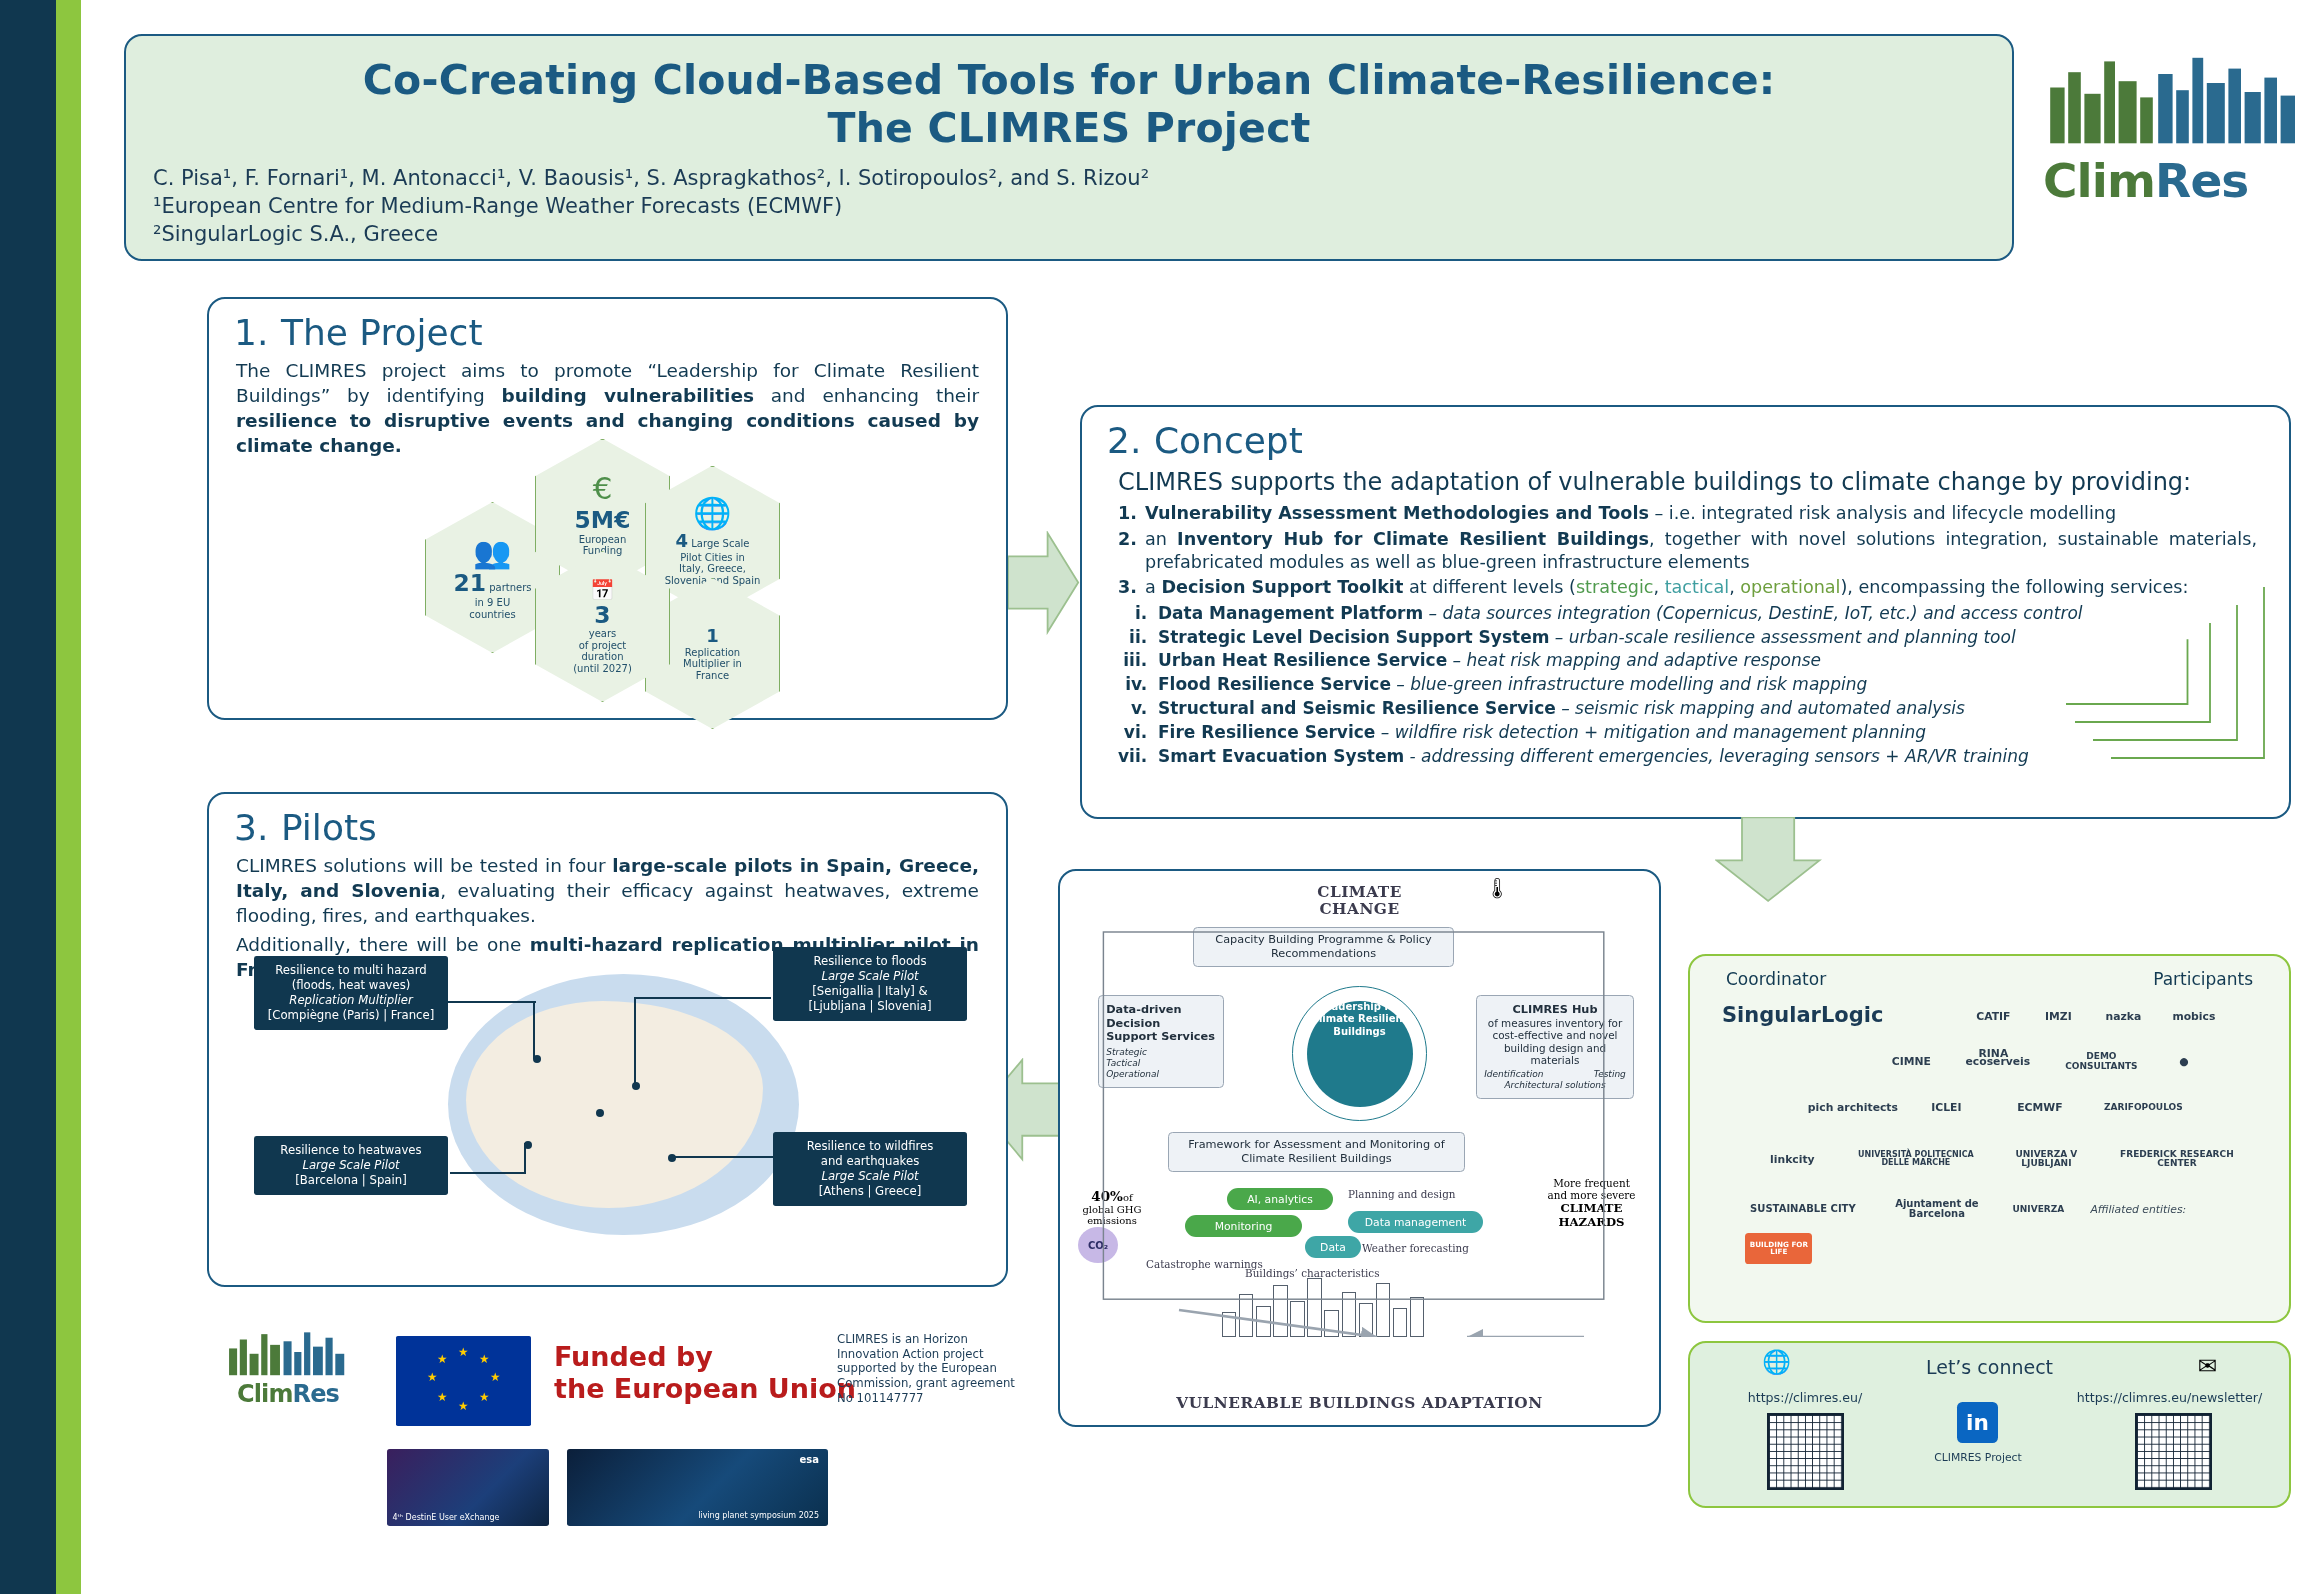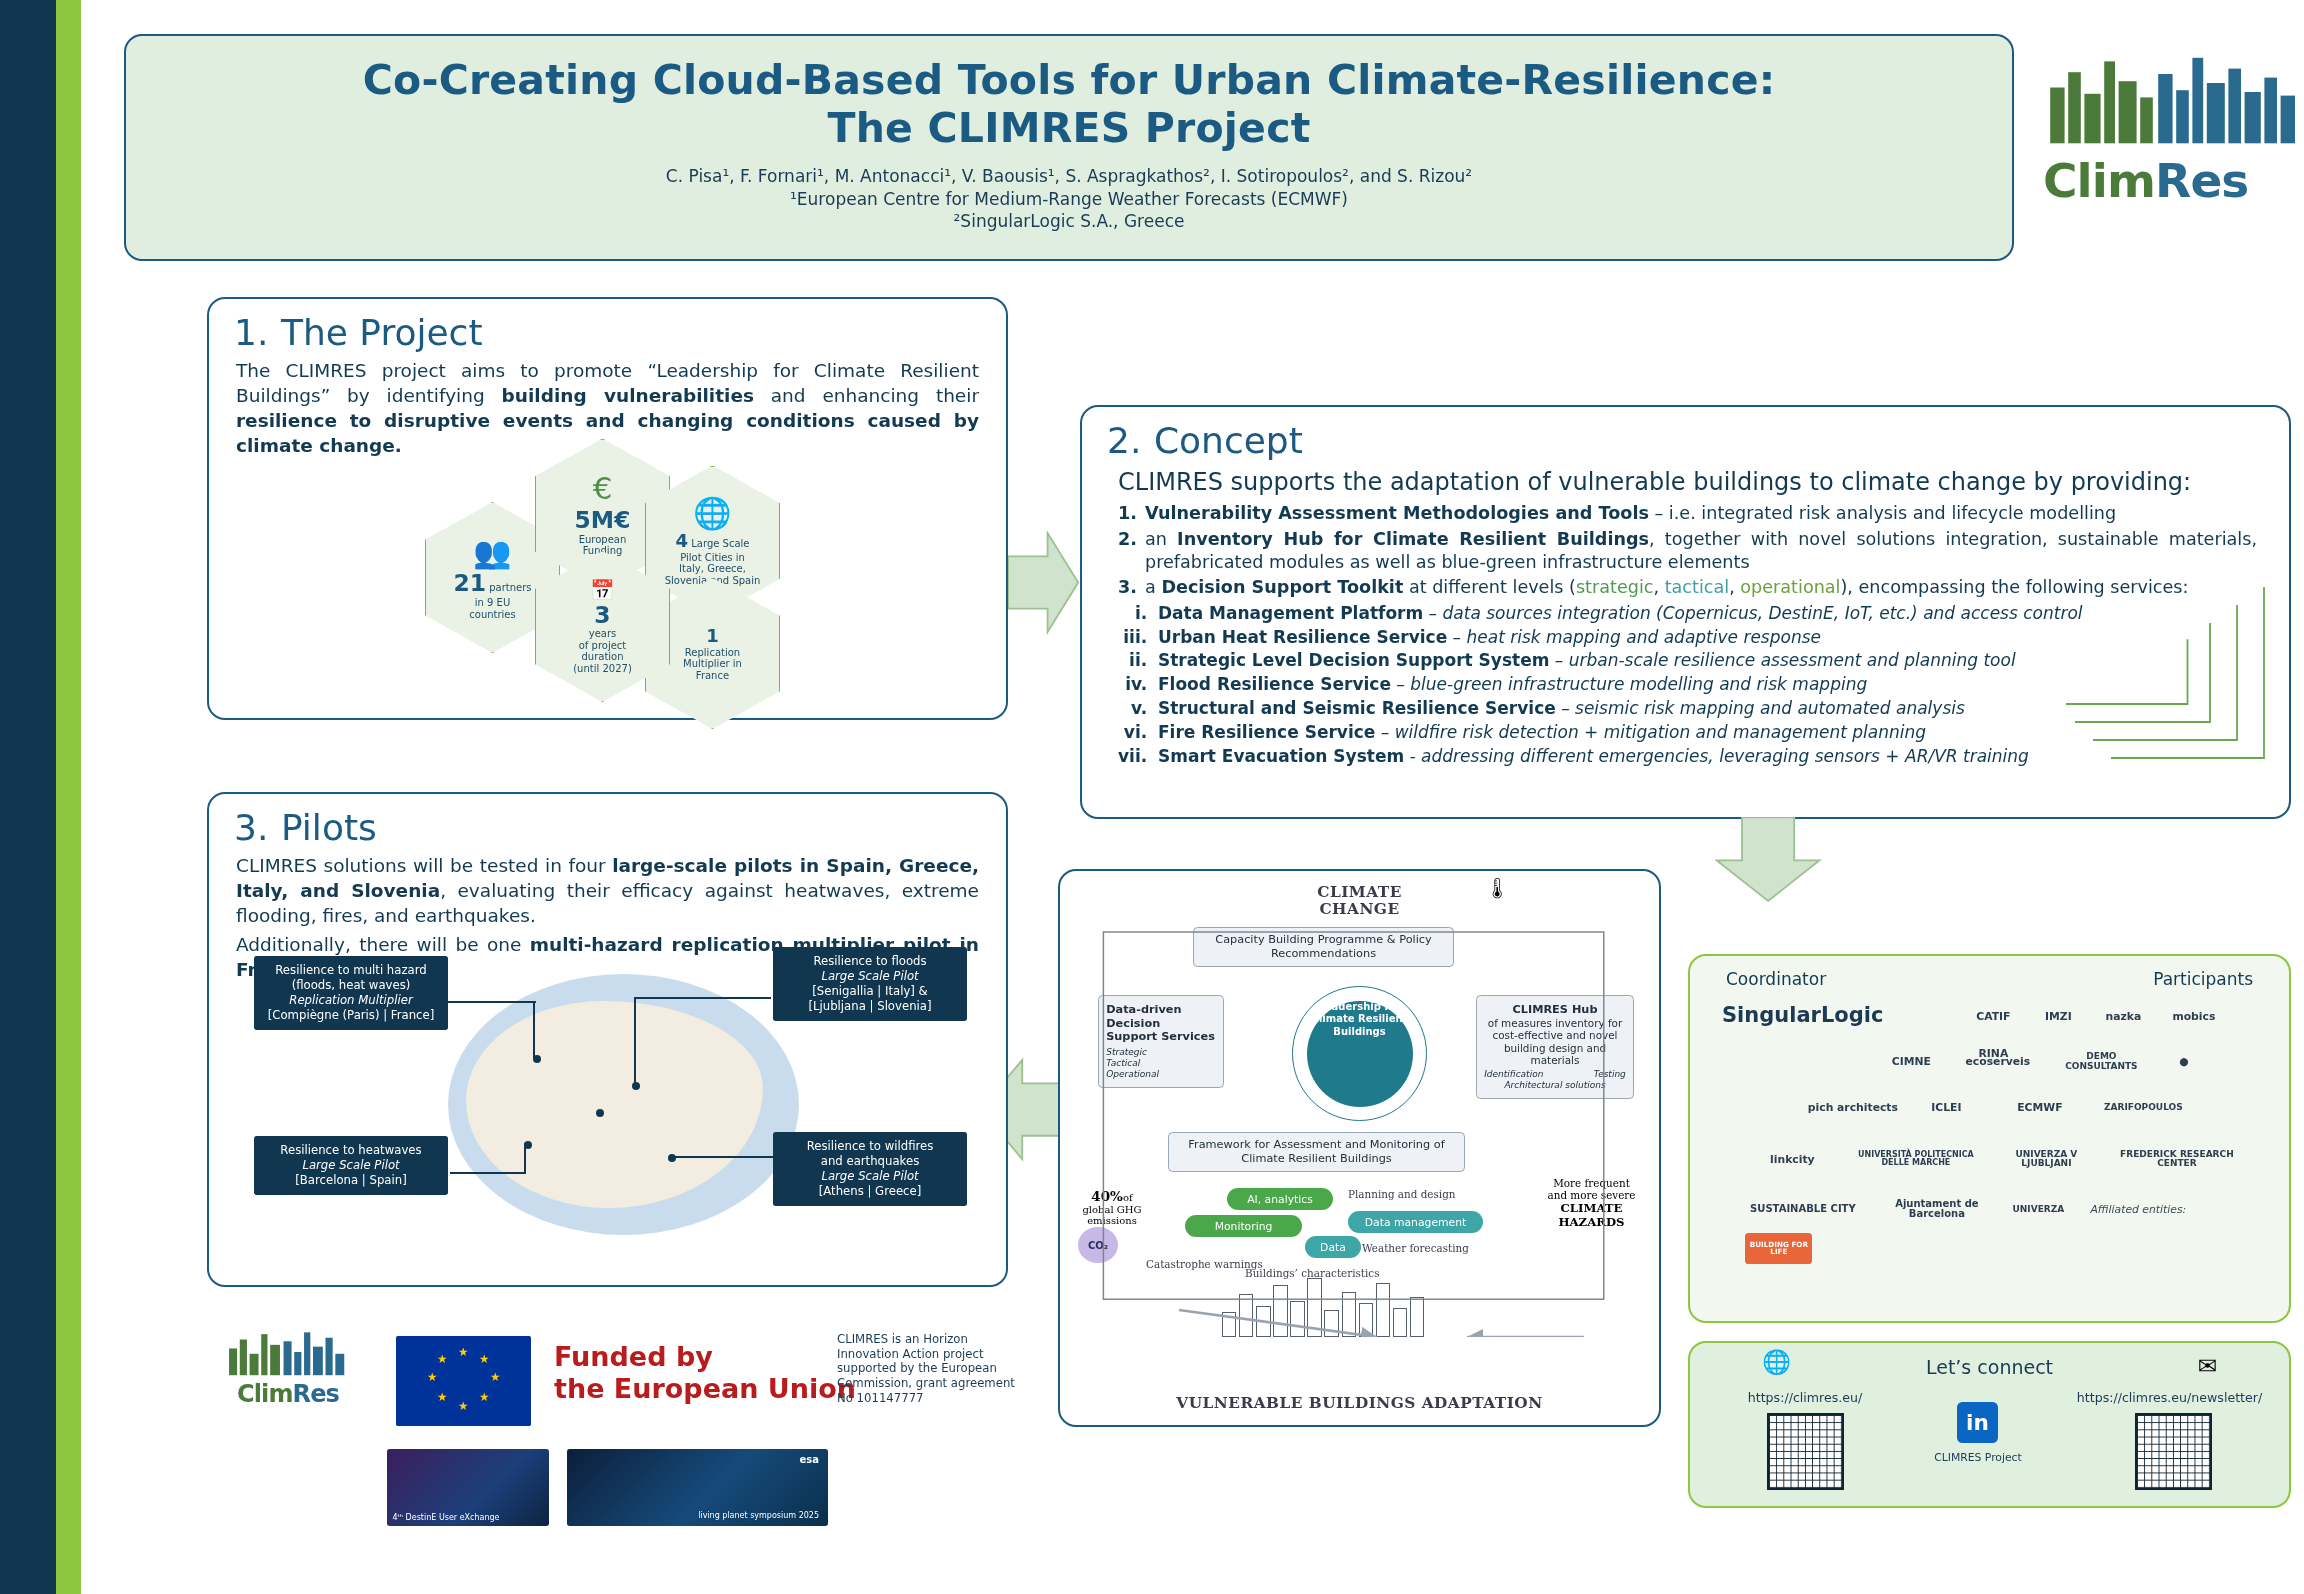--- a/index.html
+++ b/index.html
@@ -28,21 +28,21 @@
   
   #header {
     left:43px; top:34px; width:1890px; height:227px;
     background:#dfeede;
   }
   #header .title {
     text-align:center; color:#1b5a82; font-weight:bold; font-size:41px;
     line-height:1.18; padding-top:20px; letter-spacing:0.2px;
   }
   #header .authors {
-    text-align:center; color:#1b3b55; font-size:17px; line-height:1.32; margin-top:12.6px;
+    text-align:left; color:#1b3b55; font-size:21px; line-height:1.32; margin-top:12.6px;padding-left:27px;
   }
 
   #logo-climres {
     position:absolute; left:1962px; top:38px; width:261px; height:194px;
   }
   .climres-word { font-size:47px; font-weight:bold; letter-spacing:-0.9px; }
   .climres-word .c1 { color:#4c7a3a; }
   .climres-word .c2 { color:#2a6a8f; }
 
   
@@ -276,26 +276,26 @@
           <span>a </span><b>Decision Support Toolkit</b><span> at different levels (</span><span class="sv-strategic">strategic</span>, <span class="sv-tactical">tactical</span>, <span class="sv-operational">operational</span><span>), encompassing the following services:</span>
         </div>
       </div>
 
       <div class="sub-list">
         <div class="sub-row">
             <div class="sub-num">i.</div>
             <div class="sub-txt"><b>Data Management Platform</b><i> – data sources integration (Copernicus, DestinE, IoT, etc.) and access control</i></div>
           </div>
         <div class="sub-row">
+            <div class="sub-num">ii.</div>
+            <div class="sub-txt"><b>Strategic Level Decision Support System</b><i> – urban-scale resilience assessment and planning tool</i></div>
+          </div>
+        <div class="sub-row">
             <div class="sub-num">iii.</div>
             <div class="sub-txt"><b>Urban Heat Resilience Service</b><i> – heat risk mapping and adaptive response</i></div>
-          </div>
-        <div class="sub-row">
-            <div class="sub-num">ii.</div>
-            <div class="sub-txt"><b>Strategic Level Decision Support System</b><i> – urban-scale resilience assessment and planning tool</i></div>
           </div>
         <div class="sub-row">
             <div class="sub-num">iv.</div>
             <div class="sub-txt"><b>Flood Resilience Service</b><i> – blue-green infrastructure modelling and risk mapping</i></div>
           </div>
         <div class="sub-row">
             <div class="sub-num">v.</div>
             <div class="sub-txt"><b>Structural and Seismic Resilience Service</b><i> – seismic risk mapping and automated analysis</i></div>
           </div>
         <div class="sub-row">

